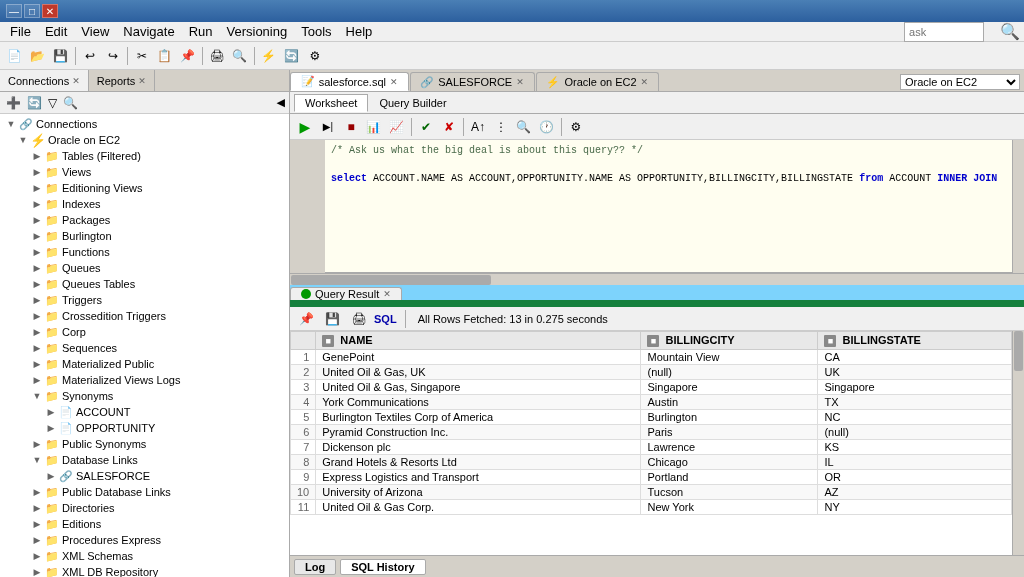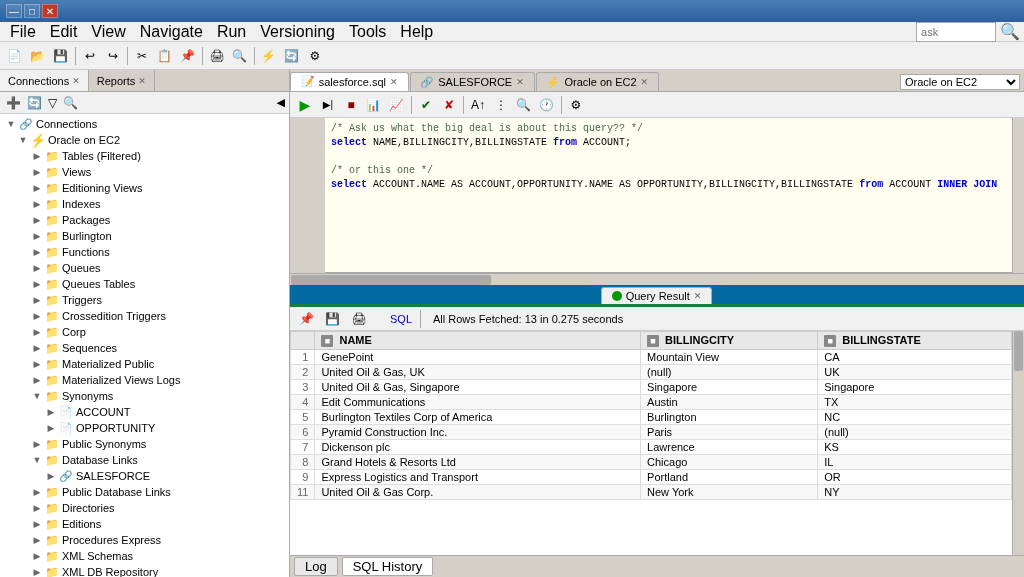--- a/index.html
+++ b/index.html
@@ -6,21 +6,21 @@
     body { font-family: 'Segoe UI', Tahoma, Geneva, Verdana, sans-serif; font-size: 11px; background: #d4d0c8; overflow: hidden; width: 1024px; height: 577px; }
     
     
     #title-bar { background: linear-gradient(to bottom, #4a7fb5, #2c5f9e); color: white; padding: 3px 6px; display: flex; align-items: center; justify-content: space-between; height: 22px; }
     #title-bar .controls { display: flex; gap: 2px; }
     #title-bar .control-btn { width: 16px; height: 14px; display: flex; align-items: center; justify-content: center; font-size: 10px; cursor: pointer; border: 1px solid rgba(255,255,255,0.3); background: rgba(255,255,255,0.1); color: white; }
     #title-bar .control-btn.close { background: #c0392b; }
 
     
     #menu-bar { background: #f0f0f0; border-bottom: 1px solid #ccc; padding: 2px 4px; display: flex; gap: 2px; height: 20px; align-items: center; }
-    .menu-item { padding: 1px 6px; cursor: pointer; font-size: 16px; color: #000; }
+    .menu-item { padding: 1px 6px; cursor: pointer; font-size: 13px; color: #000; }
 
     
     #toolbar { background: #f0f0f0; border-bottom: 1px solid #ccc; padding: 2px 4px; display: flex; align-items: center; gap: 1px; height: 28px; }
     .tb-btn { width: 22px; height: 22px; border: 1px solid transparent; cursor: pointer; display: flex; align-items: center; justify-content: center; font-size: 12px; background: transparent; }
     .tb-separator { width: 1px; height: 18px; background: #aaa; margin: 0 2px; }
     .ask-box { border: 1px solid #aaa; background: white; padding: 1px 4px; font-size: 11px; width: 80px; height: 20px; }
 
     
     #main-layout { display: flex; height: calc(577px - 22px - 20px - 28px); }
 
@@ -64,36 +64,36 @@
 
     
     #sql-editor { background: #fffef0; padding: 4px 6px; font-family: 'Courier New', monospace; font-size: 10px; line-height: 1.4; overflow: auto; flex: 1; border-bottom: 1px solid #aaa; min-height: 0; margin-left: 35px; }
     .sql-comment { color: #4a6a4a; }
     .sql-keyword { color: #0000cc; font-weight: bold; }
     .sql-text { color: #000; }
     .sql-line { white-space: pre; }
 
     
     #results-panel { display: flex; flex-direction: column; height: 270px; }
-    #results-tab-bar { background: #0369a1; border-bottom: 3px solid #15803d; display: flex; align-items: stretch; height: 22px; padding-top: 2px; justify-content: center; }
+    #results-tab-bar { background: #7dd3fc; border-bottom: 7px solid #15803d; display: flex; align-items: stretch; height: 22px; padding-top: 2px; }
     .result-tab { padding: 2px 10px; font-size: 11px; cursor: pointer; border: 1px solid #aaa; border-bottom: none; display: flex; align-items: center; gap: 4px; background: #d4d0c8; margin-right: 1px; border-radius: 3px 3px 0 0; }
     .result-tab.active { background: #f0f0f0; }
     #results-toolbar { background: #f0f0f0; border-bottom: 1px solid #ccc; padding: 2px 6px; display: flex; align-items: center; gap: 4px; height: 24px; font-size: 11px; }
     .results-status { color: #000; margin-left: 4px; }
     #results-table-container { flex: 1; overflow: auto; background: white; }
     table { border-collapse: collapse; width: 100%; font-size: 11px; }
     th { background: #e8e8e8; border: 1px solid #ccc; padding: 2px 6px; text-align: left; font-weight: bold; position: sticky; top: 0; white-space: nowrap; }
     th .col-icon { display: inline-block; width: 12px; height: 12px; background: #888; border-radius: 1px; margin-right: 3px; vertical-align: middle; font-size: 9px; text-align: center; line-height: 12px; color: white; }
     td { border: 1px solid #ddd; padding: 1px 6px; white-space: nowrap; }
     tr:nth-child(even) { background: #f8f8f8; }
     .row-num { color: #666; text-align: right; width: 24px; }
 
     
     #bottom-tabs { background: #d4d0c8; border-top: 1px solid #aaa; display: flex; align-items: center; height: 22px; padding: 2px 4px; gap: 4px; }
-    .bottom-tab { padding: 1px 10px; font-size: 13px; cursor: pointer; border: 1px solid #aaa; background: #e8e8e8; border-radius: 2px; }
+    .bottom-tab { padding: 1px 10px; font-size: 11px; cursor: pointer; border: 1px solid #aaa; background: #e8e8e8; border-radius: 2px; font-weight: bold; }
     .bottom-tab.active { background: white; }
     
     .play-icon { color: #090; font-size: 14px; }
     .stop-icon { color: #900; font-size: 12px; }
     .commit-icon { color: #060; }
     .rollback-icon { color: #c00; }
 
     
     .run-dot { width: 10px; height: 10px; background: #090; border-radius: 50%; display: inline-block; }
 
@@ -122,21 +122,21 @@
 
 <div id="menu-bar">
   <span class="menu-item">File</span>
   <span class="menu-item">Edit</span>
   <span class="menu-item">View</span>
   <span class="menu-item">Navigate</span>
   <span class="menu-item">Run</span>
   <span class="menu-item">Versioning</span>
   <span class="menu-item">Tools</span>
   <span class="menu-item">Help</span>
-  <div style="margin-left:auto; display:flex; align-items:center; gap:4px;">
+  <div style="margin-left:auto; display:flex; align-items:center; gap:16px;">
     <input class="ask-box" type="text" placeholder="ask" style="">
     <span style="font-size:16px;">🔍</span>
   </div>
 </div>
 
 <div id="toolbar">
   <div class="tb-btn" title="New">📄</div>
   <div class="tb-btn" title="Open">📂</div>
   <div class="tb-btn" title="Save">💾</div>
   <div class="tb-separator"></div>
@@ -377,20 +377,24 @@
         <span>Oracle on EC2</span>
         <span class="tab-close">✕</span>
       </div>
       <div class="tabs-right">
         <select style="font-size:11px; border:1px solid #aaa; min-width:120px;">
           <option>Oracle on EC2</option>
         </select>
       </div>
     </div>
 
+    <div id="sub-tabs">
+      <div class="sub-tab active">Worksheet</div>
+      <div class="sub-tab">Query Builder</div>
+    </div>
 
     <div id="sql-toolbar">
       <div class="tb-btn play-icon" title="Run Query">▶</div>
       <div class="tb-btn" title="Run Script" style="font-size:10px;">▶|</div>
       <div class="tb-btn stop-icon" title="Stop">■</div>
       <div class="tb-btn" title="Explain Plan" style="color:#44a;">📊</div>
       <div class="tb-btn" title="Autotrace">📈</div>
       <div class="tb-separator"></div>
       <div class="tb-btn commit-icon" title="Commit">✔</div>
       <div class="tb-btn rollback-icon" title="Rollback">✘</div>
@@ -400,23 +404,21 @@
       <div class="tb-btn">🔍</div>
       <div class="tb-btn">🕐</div>
       <div class="tb-separator"></div>
       <div class="tb-btn">⚙</div>
     </div>
 
     <div id="editor-area">
       <div id="editor-content-row">
         <div id="sql-editor" style="flex:1; overflow:auto;">
           <div class="sql-line"><span class="sql-comment">/* Ask us what the big deal is about this query?? */</span></div>
-          <div class="sql-line"><span class="sql-keyword">select</span> <span class="sql-text">NAME,BILLINGCITY,BILLINGSTATE</span> <span class="sql-keyword">from</span> <span class="sql-text">ACCOUNT;</span></div>
           <div class="sql-line">&nbsp;</div>
-          <div class="sql-line"><span class="sql-comment">/* or this one */</span></div>
           <div class="sql-line"><span class="sql-keyword">select</span> <span class="sql-text">ACCOUNT.NAME AS ACCOUNT,OPPORTUNITY.NAME AS OPPORTUNITY,BILLINGCITY,BILLINGSTATE</span> <span class="sql-keyword">from</span> <span class="sql-text">ACCOUNT</span> <span class="sql-keyword">INNER JOIN</span></div>
         </div>
         <div id="editor-vscroll"></div>
       </div>
       <div id="editor-scrollbar">
         <div id="editor-scrollbar-thumb"></div>
       </div>
     </div>
 
     <div id="results-panel">
@@ -426,21 +428,21 @@
           <span class="run-dot"></span>
           <span>Query Result</span>
           <span class="tab-close">✕</span>
         </div>
       </div>
 
       <div id="results-toolbar">
         <div class="tb-btn" style="color:#c00;">📌</div>
         <div class="tb-btn">💾</div>
         <div class="tb-btn">🖨</div>
-        <span style="font-weight:normal; color:#00a; cursor:pointer;margin-left:16px;">SQL</span>
+        <span style="font-weight:bold; color:#00a; cursor:pointer;">SQL</span>
         <span class="tb-separator" style="margin: 0 4px;"></span>
         <span class="results-status">All Rows Fetched: 13 in 0.275 seconds</span>
       </div>
 
       <div id="results-table-wrapper">
         <div id="results-table-container">
           <table>
             <thead>
               <tr>
                 <th style="width:24px;"></th>
@@ -472,21 +474,21 @@
     <td>UK</td>
   </tr>
                 <tr>
     <td class="row-num">3</td>
     <td>United Oil &amp; Gas, Singapore</td>
     <td>Singapore</td>
     <td>Singapore</td>
   </tr>
                 <tr>
     <td class="row-num">4</td>
-    <td>Edit Communications</td>
+    <td>York Communications</td>
     <td>Austin</td>
     <td>TX</td>
   </tr>
                 <tr>
     <td class="row-num">5</td>
     <td>Burlington Textiles Corp of America</td>
     <td>Burlington</td>
     <td>NC</td>
   </tr>
                 <tr>
@@ -505,20 +507,26 @@
     <td class="row-num">8</td>
     <td>Grand Hotels &amp; Resorts Ltd</td>
     <td>Chicago</td>
     <td>IL</td>
   </tr>
                 <tr>
     <td class="row-num">9</td>
     <td>Express Logistics and Transport</td>
     <td>Portland</td>
     <td>OR</td>
+  </tr>
+                <tr>
+    <td class="row-num">10</td>
+    <td>University of Arizona</td>
+    <td>Tucson</td>
+    <td>AZ</td>
   </tr>
                 <tr>
     <td class="row-num">11</td>
     <td>United Oil &amp; Gas Corp.</td>
     <td>New York</td>
     <td>NY</td>
   </tr>
               </tbody>
           </table>
         </div>

